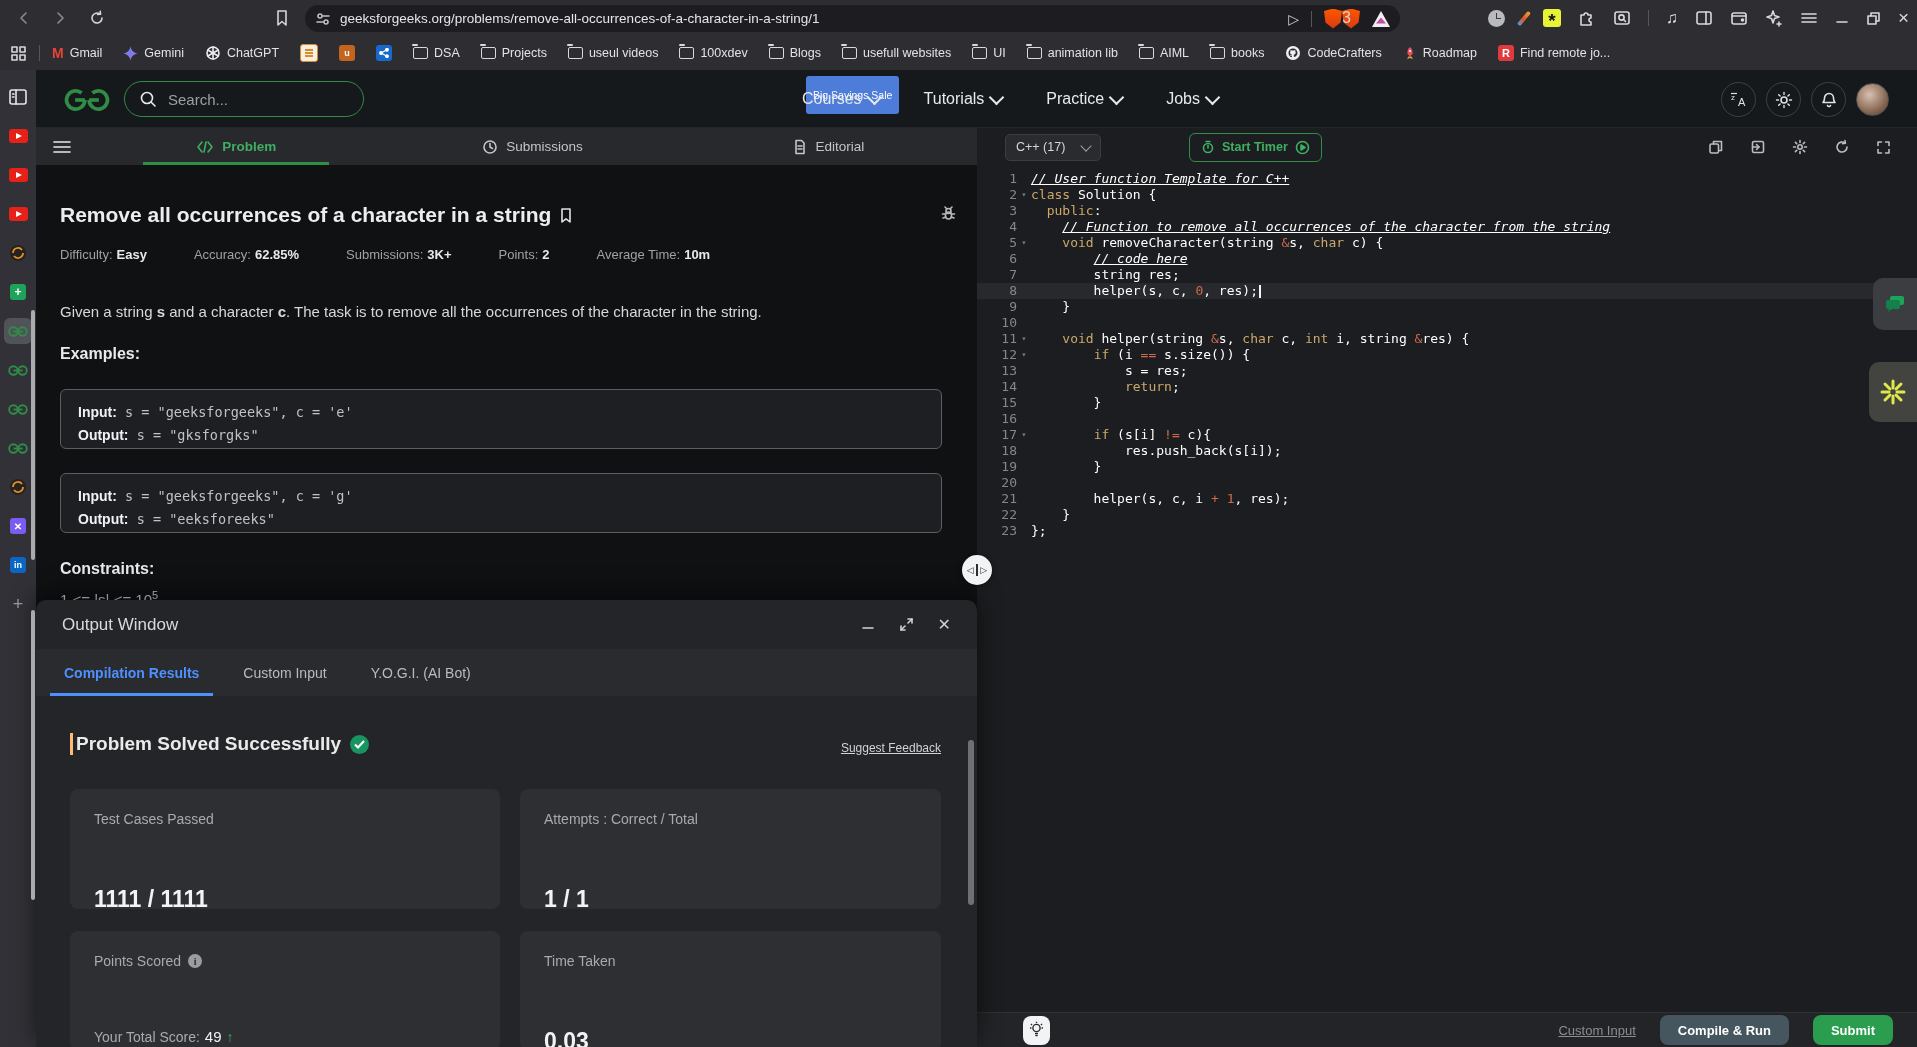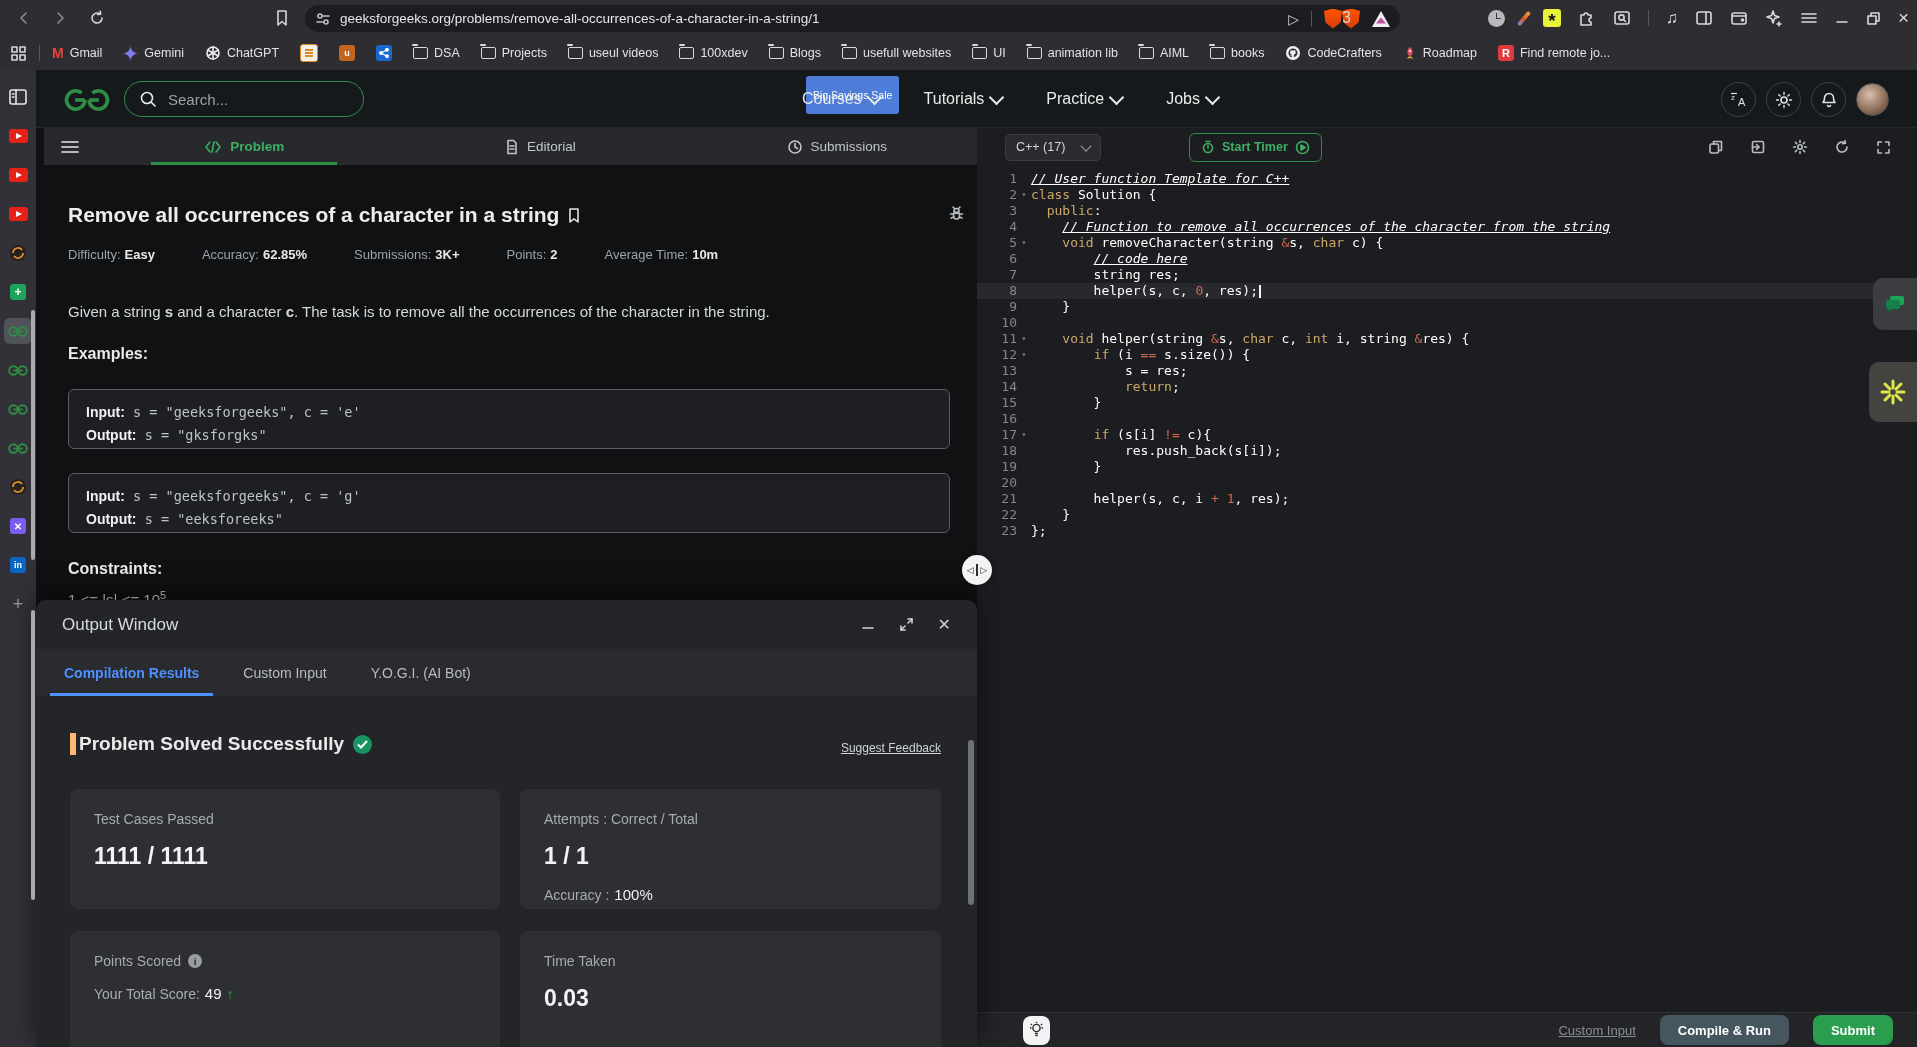--- a/index.html
+++ b/index.html
@@ -48,21 +48,21 @@
   .searchpill input::placeholder{color:#9aa0a3;}
   .gnav{position:absolute;left:766px;top:0;height:58px;display:flex;align-items:center;gap:44px;color:#e8eaea;font-size:16px;}
   .gnav .item{display:flex;align-items:center;gap:7px;cursor:default;}
   .chev{width:9px;height:9px;border-right:2px solid #e8eaea;border-bottom:2px solid #e8eaea;transform:rotate(45deg);margin-top:-4px;}
   .salebadge{position:absolute;left:770px;top:6px;background:#4d7cd9;color:#fff;font-size:10.5px;padding:13px 7px;border-radius:3px;white-space:nowrap;}
   .hicons{position:absolute;right:28px;top:12px;display:flex;align-items:center;gap:10px;}
   .cbtn{width:33px;height:33px;border-radius:50%;border:1px solid #3b4144;display:flex;align-items:center;justify-content:center;color:#dfe2e3;}
   .avatar{width:31px;height:31px;border-radius:50%;background:radial-gradient(circle at 40% 35%,#d8c0ae,#8a6a55 60%,#4e382c);border:1px solid #555;}
 
   
-  .ppanel{left:36px;top:128px;width:941px;height:919px;background:#0f1113;margin-left:8px;}
+  .ppanel{left:36px;top:128px;width:941px;height:919px;background:#0f1113;}
   .ptabs{position:absolute;left:0;top:0;width:941px;height:37px;background:#28292d;display:flex;align-items:stretch;}
   .ham{width:52px;display:flex;align-items:center;justify-content:center;}
   .ptab{flex:1;display:flex;align-items:center;justify-content:center;gap:8px;color:#c2c5c7;font-size:13.5px;position:relative;cursor:default;}
   .ptab.active{color:#3fae63;font-weight:bold;}
   .ptab.active .underline{position:absolute;left:50%;transform:translateX(-50%);bottom:0;width:186px;height:3px;background:#2f8d46;}
   .pcontent{position:absolute;left:0;top:37px;width:941px;height:882px;color:#d6d9da;}
   .ptitle{position:absolute;left:24px;top:38px;font-size:21px;font-weight:bold;color:#eceeee;display:flex;align-items:center;gap:8px;}
   .bugbtn{position:absolute;right:20px;top:40px;color:#b9bcbe;}
   .pstats{position:absolute;left:24px;top:82px;display:flex;gap:47px;font-size:13px;color:#9da2a6;white-space:nowrap;}
   .pstats b{color:#e8eaea;margin-left:4px;}
@@ -80,25 +80,25 @@
   .owin{left:36px;top:600px;width:941px;height:447px;background:#242528;border-radius:10px 10px 0 0;box-shadow:0 -6px 24px rgba(0,0,0,.55);z-index:5;}
   .owhead{position:absolute;left:0;top:0;width:100%;height:49px;display:flex;align-items:center;justify-content:space-between;padding:0 26px;box-sizing:border-box;}
   .owtitle{color:#d7dadb;font-size:17px;}
   .owctrl{display:flex;align-items:center;gap:24px;color:#cfd2d4;}
   .owtabs{position:absolute;left:0;top:49px;width:100%;height:48px;background:#2a2b2f;display:flex;align-items:stretch;padding-left:28px;box-sizing:border-box;gap:44px;border-bottom:1px solid #222326;}
   .owtab{display:flex;align-items:center;color:#b9bcbe;font-size:14px;position:relative;cursor:default;}
   .owtab.active{color:#4d90fe;font-weight:bold;}
   .owtab.active:after{content:"";position:absolute;left:-14px;right:-14px;bottom:0;height:3px;background:#4d90fe;}
   .owbody{position:absolute;left:0;top:97px;width:100%;bottom:0;padding:0 36px 0 34px;box-sizing:border-box;}
   .statusrow{display:flex;align-items:flex-end;justify-content:space-between;margin-top:26px;height:32px;}
-  .statustxt{display:flex;align-items:center;gap:9px;font-size:19px;font-weight:bold;color:#e9ebeb;border-left:6px solid #fdba74;padding-left:3px;}
+  .statustxt{display:flex;align-items:center;gap:9px;font-size:19px;font-weight:bold;color:#e9ebeb;border-left:3px solid #fdba74;padding-left:3px;}
   .checkcirc{width:19px;height:19px;border-radius:50%;background:#17945f;display:flex;align-items:center;justify-content:center;}
   .feedback{color:#d0d3d5;font-size:12px;text-decoration:underline;}
   .cards{display:grid;grid-template-columns:430px 421px;column-gap:20px;row-gap:22px;margin-top:34px;}
-  .card{background:#2e2f33;border-radius:8px;padding:22px 24px;box-sizing:border-box;height:120px;display:flex;flex-direction:column;}
+  .card{background:#2e2f33;border-radius:8px;padding:22px 24px;box-sizing:border-box;height:120px;display:flex;flex-direction:column;gap:43px;}
   .card .clabel{color:#a7abae;font-size:14px;display:flex;align-items:center;gap:7px;}
   .card .cvalue{color:#f2f3f4;font-size:23px;font-weight:bold;margin-top:16px;}
   .card .cextra{color:#a7abae;font-size:14px;margin-top:16px;display:flex;align-items:center;gap:5px;}
   .card .cextra b{color:#f0f1f2;font-weight:normal;font-size:15px;}
   .infoi{width:14px;height:14px;border-radius:50%;background:#9a9da0;color:#2a2b2e;font-size:10px;font-weight:bold;display:inline-flex;align-items:center;justify-content:center;font-family:"Liberation Serif",serif;}
   .uparr{color:#2fae52;font-weight:bold;}
   .owsb{position:absolute;right:3px;top:140px;width:6px;height:165px;border-radius:3px;background:#6e7174;}
 
   
   .divhandle{left:962px;top:555px;width:30px;height:30px;border-radius:50%;background:#f2f3f4;z-index:12;display:flex;align-items:center;justify-content:center;gap:1px;color:#2a2c2e;font-size:8px;box-shadow:0 1px 5px rgba(0,0,0,.5);}
@@ -604,36 +604,36 @@
               <polyline points="6,2 2,7 6,12"></polyline>
               <polyline points="12,2 16,7 12,12"></polyline>
               <line x1="10" y1="2" x2="8" y2="12"></line>
             </svg>
           </span>
           <span>Problem</span>
           <span class="underline"></span>
         </div>
         <div class="ptab">
           <span class="ic">
+            <svg width="16" height="16" viewBox="0 0 16 16" fill="none" stroke="currentColor" stroke-width="1.6" stroke-linecap="round" stroke-linejoin="round">
+              <circle cx="8" cy="8" r="6"></circle>
+              <polyline points="8,4.5 8,8 10.5,9.5"></polyline>
+            </svg>
+          </span>
+          <span>Submissions</span>
+        </div>
+        <div class="ptab">
+          <span class="ic">
             <svg width="14" height="16" viewBox="0 0 14 16" fill="none" stroke="currentColor" stroke-width="1.6" stroke-linecap="round" stroke-linejoin="round">
               <path d="M3 1.5h5.5L11 4v10.5H3z"></path>
               <line x1="5" y1="7" x2="9" y2="7"></line>
               <line x1="5" y1="10" x2="9" y2="10"></line>
             </svg>
           </span>
           <span>Editorial</span>
-        </div>
-        <div class="ptab">
-          <span class="ic">
-            <svg width="16" height="16" viewBox="0 0 16 16" fill="none" stroke="currentColor" stroke-width="1.6" stroke-linecap="round" stroke-linejoin="round">
-              <circle cx="8" cy="8" r="6"></circle>
-              <polyline points="8,4.5 8,8 10.5,9.5"></polyline>
-            </svg>
-          </span>
-          <span>Submissions</span>
         </div>
       </div>
     <div class="pcontent">
       <div class="ptitle">
         <span>Remove all occurrences of a character in a string</span>
         <span class="ic" style="color: rgb(223, 226, 227);">
             <svg width="14" height="17" viewBox="0 0 14 17" fill="none" stroke="currentColor" stroke-width="1.6" stroke-linecap="round" stroke-linejoin="round">
               <path d="M3 2h8v13l-4-3.2L3 15z"></path>
             </svg>
           </span>

